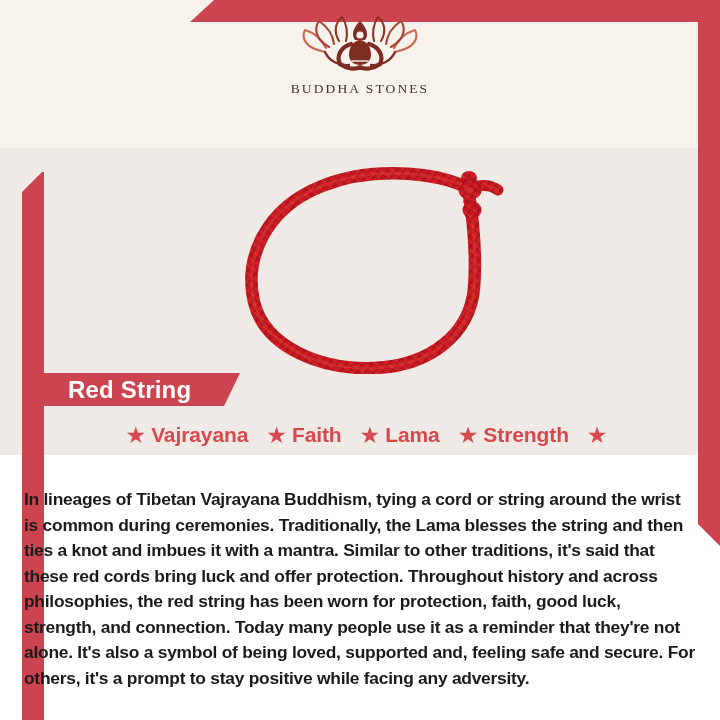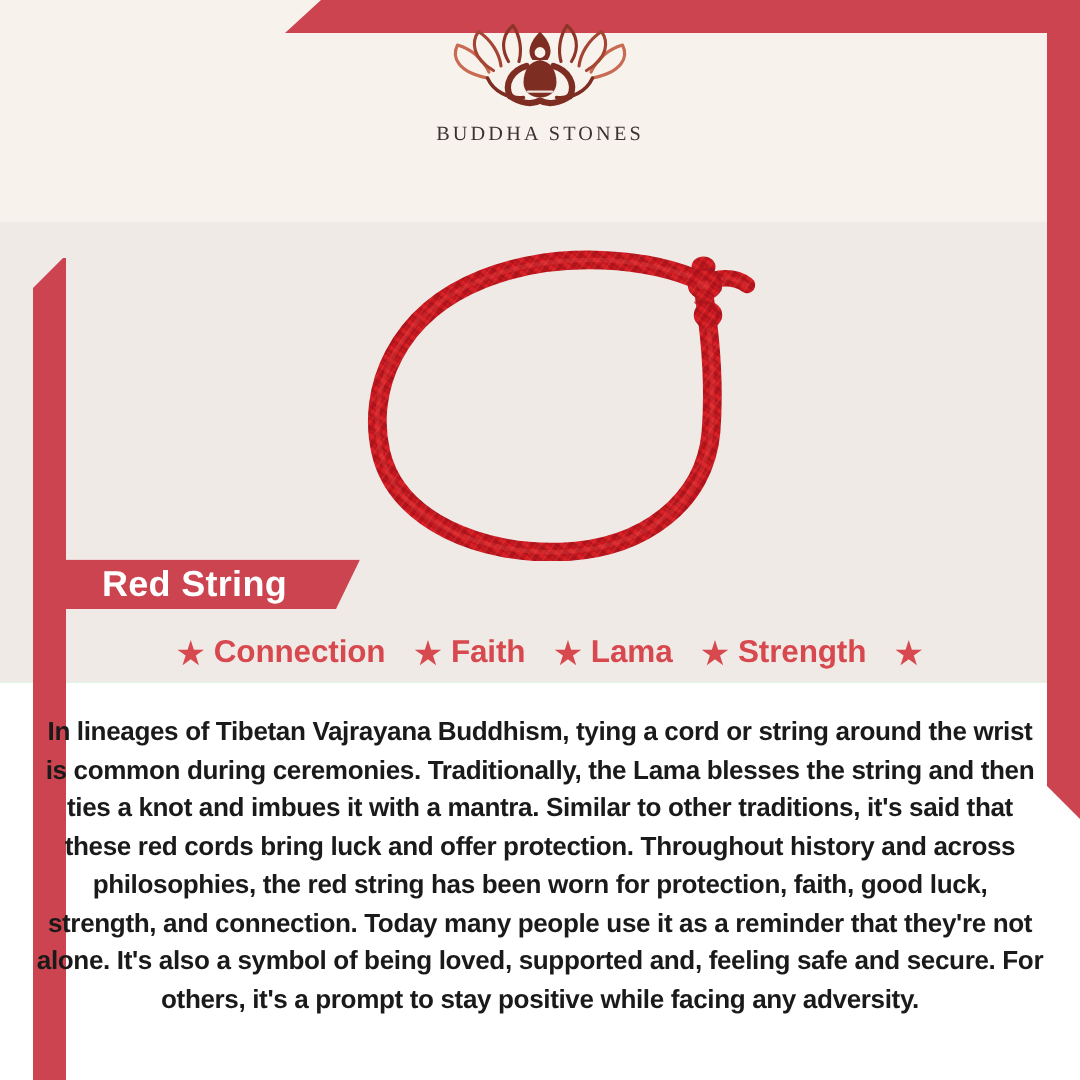--- a/index.html
+++ b/index.html
@@ -2,21 +2,21 @@
 <html><head>
 <meta charset="utf-8">
 <style>
   html,body{margin:0;padding:0;}
   body{
     width:720px;height:720px;overflow:hidden;
     background:#ffffff;
     font-family:"Liberation Sans", sans-serif;
     -webkit-font-smoothing:antialiased;
   }
-  #page{position:relative;width:720px;height:720px;overflow:hidden;background:#86efac;}
+  #page{position:relative;width:720px;height:720px;overflow:hidden;background:#fef9c3;}
 
   
   .bg-top{position:absolute;left:0;top:0;width:720px;height:148px;background:#f8f2ed;}
   .bg-mid{position:absolute;left:0;top:148px;width:720px;height:307px;background:#efeae6;}
   .bg-bottom{position:absolute;left:0;top:455px;width:720px;height:265px;background:#ffffff;}
 
   
   .frame-top{
     position:absolute;left:190px;top:0;width:530px;height:22px;
     background:#cc4450;
@@ -70,23 +70,23 @@
   .features{
     position:absolute;left:44px;top:419px;width:650px;height:32px;
     display:flex;align-items:center;justify-content:center;gap:0px;
   }
   .feature{display:flex;align-items:center;margin:0 9px;}
   .feature .star{color:#d7494e;font-size:23px;line-height:1;margin-right:5px;}
   .feature .flabel{color:#d7494e;font-size:21px;font-weight:bold;letter-spacing:-0.1px;}
 
   
   .body-copy{
-    position:absolute;left:24px;top:458px;width:672px;
+    position:absolute;left:24px;top:470px;width:672px;
     font-size:17.4px;line-height:25.5px;color:#1a1a1a;font-weight:600;
-    letter-spacing:-0.25px;text-align:center;
+    letter-spacing:-0.25px;text-align:left;
   }
 </style>
 </head>
 <body>
 
 <div id="page">
 
   <div class="bg-top"></div>
   <div class="bg-mid"></div>
   <div class="bg-bottom"></div>
@@ -165,21 +165,21 @@
     </svg>
   </div>
 
   <div class="name-banner">
     <span>Red String</span>
   </div>
 
   <div class="features">
     <div class="feature">
       <span class="star">★</span>
-      <span class="flabel">Connection</span>
+      <span class="flabel">Vajrayana</span>
     </div>
     <div class="feature">
       <span class="star">★</span>
       <span class="flabel">Faith</span>
     </div>
     <div class="feature">
       <span class="star">★</span>
       <span class="flabel">Lama</span>
     </div>
     <div class="feature">

